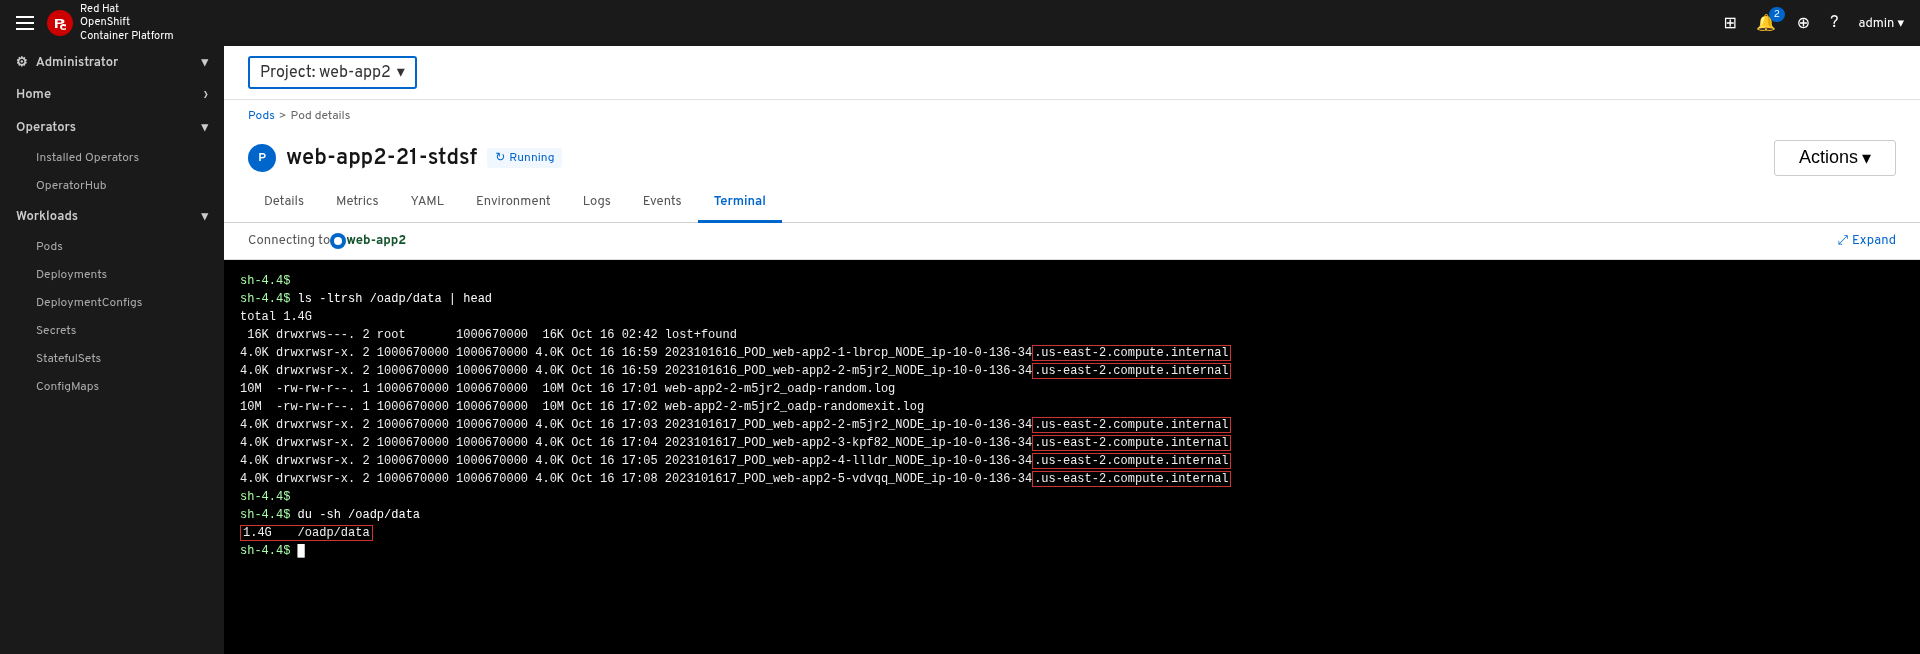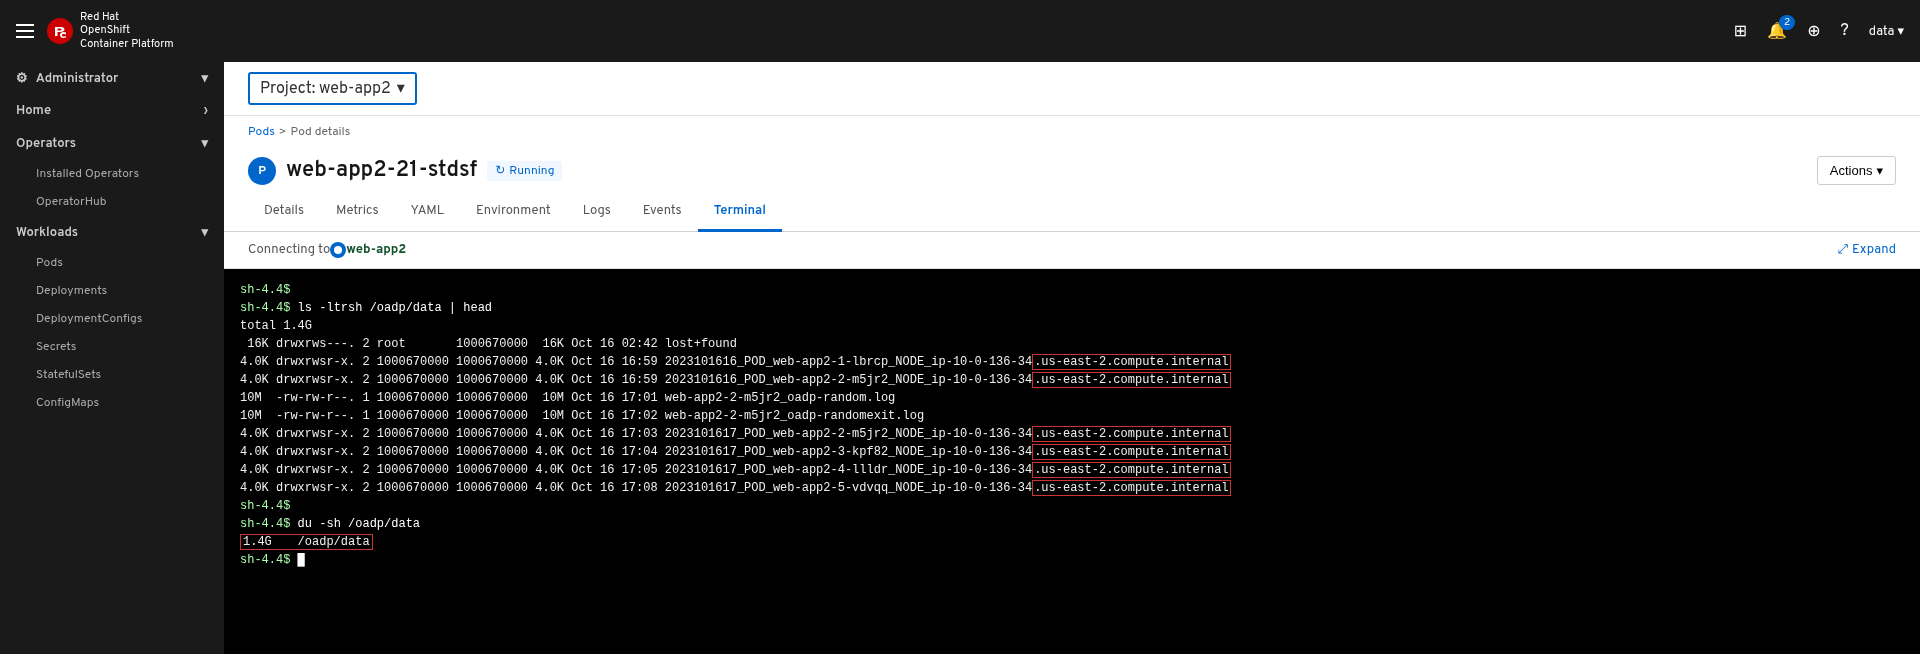--- a/index.html
+++ b/index.html
@@ -2,21 +2,21 @@
 <html><head>
   <meta charset="utf-8">
   <style>
     * { box-sizing: border-box; margin: 0; padding: 0; }
     body { font-family: 'RedHatText', 'Overpass', Arial, sans-serif; background: #f0f0f0; display: flex; flex-direction: column; height: 654px; overflow: hidden; font-size: 14px; }
 
     
     .navbar {
       background: #1a1a1a;
       color: #fff;
-      height: 62px;
+      height: 46px;
       display: flex;
       align-items: center;
       padding: 0 16px;
       flex-shrink: 0;
     }
     .navbar-left { display: flex; align-items: center; gap: 12px; }
     .hamburger { cursor: pointer; display: flex; flex-direction: column; gap: 4px; }
     .hamburger span { width: 18px; height: 2px; background: #fff; display: block; }
     .redhat-logo { display: flex; align-items: center; gap: 6px; }
     .redhat-logo .logo-icon { width: 28px; height: 28px; }
@@ -69,23 +69,23 @@
     }
     .page-title { font-size: 22px; font-weight: 600; color: #151515; }
     .status-badge {
       background: #f0f7ff; color: #0066cc; border-radius: 3px;
       padding: 2px 8px; font-size: 12px; display: flex; align-items: center; gap: 4px;
     }
     .spinning { display: inline-block; animation: spin 1s linear infinite; }
     @keyframes spin { from { transform: rotate(0deg); } to { transform: rotate(360deg); } }
 
     .actions-btn {
-      display: flex; align-items: flex-end; gap: 4px;
-      border: 1px solid #ccc; border-radius: 3px; padding: 6px 12px;
-      cursor: pointer; background: #fff; font-size: 13px;
+      display: flex; align-items: flex-start; gap: 4px;
+      border: 1px solid #ccc; border-radius: 3px; padding: 6px 24px;
+      cursor: pointer; background: #fff; font-size: 18px;
     }
 
     
     .tabs { display: flex; border-bottom: 1px solid #d2d2d2; padding: 0 24px; margin-top: 8px; }
     .tab {
       padding: 10px 16px; cursor: pointer; font-size: 13px; color: #555;
       border-bottom: 3px solid transparent; margin-bottom: -1px;
     }
     .tab.active { color: #06c; border-bottom-color: #06c; font-weight: 600; }
 
@@ -131,21 +131,21 @@
     </div>
   </div>
   <div class="navbar-right">
     <div class="icon-btn">⊞</div>
     <div class="icon-btn">
       🔔<span class="badge">2</span>
     </div>
     <div class="icon-btn">⊕</div>
     <div class="icon-btn">?</div>
     <div class="admin-btn">
-      <span>data</span> ▾
+      <span>admin</span> ▾
     </div>
   </div>
 </div>
 
 <div class="main-layout">
 
   <div class="sidebar">
     <div class="sidebar-header">
       <span style="display:flex;align-items:center;gap:8px;">
         <span>⚙</span>

